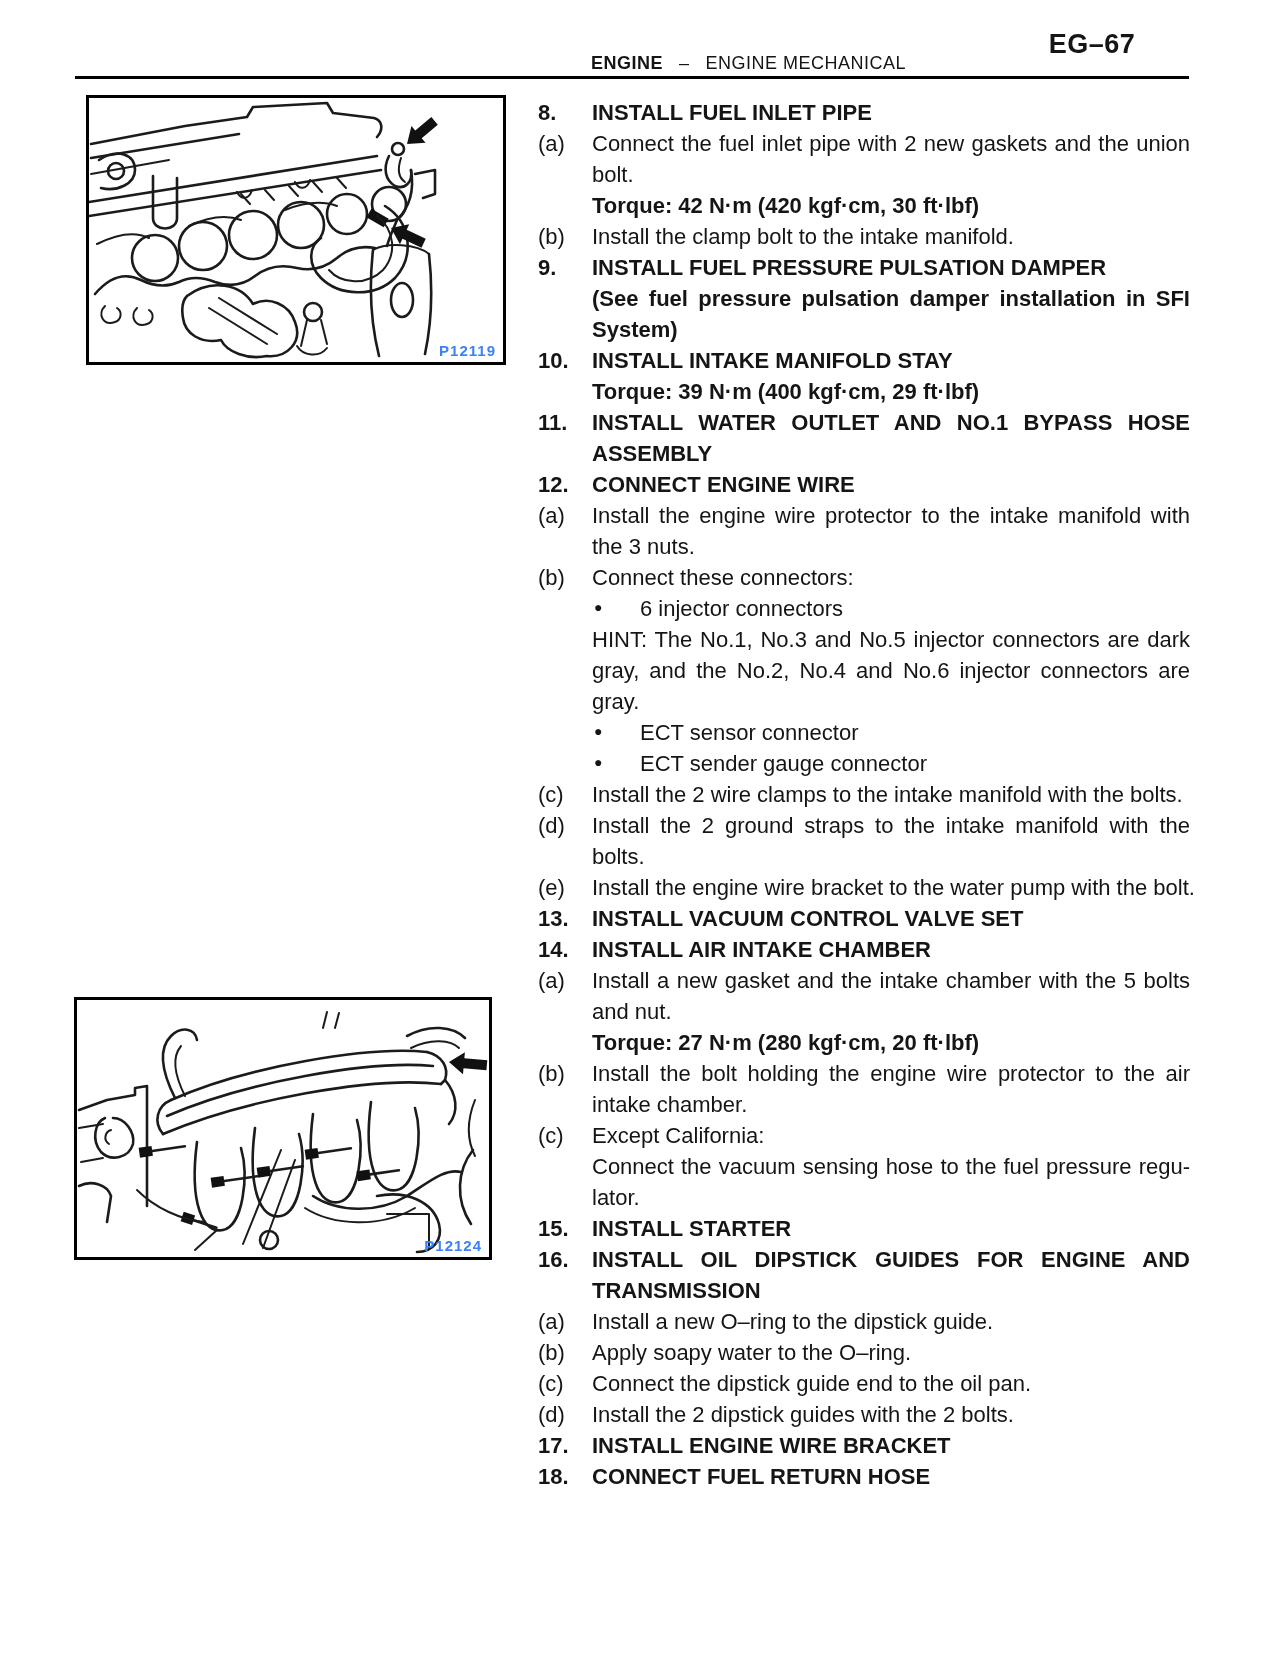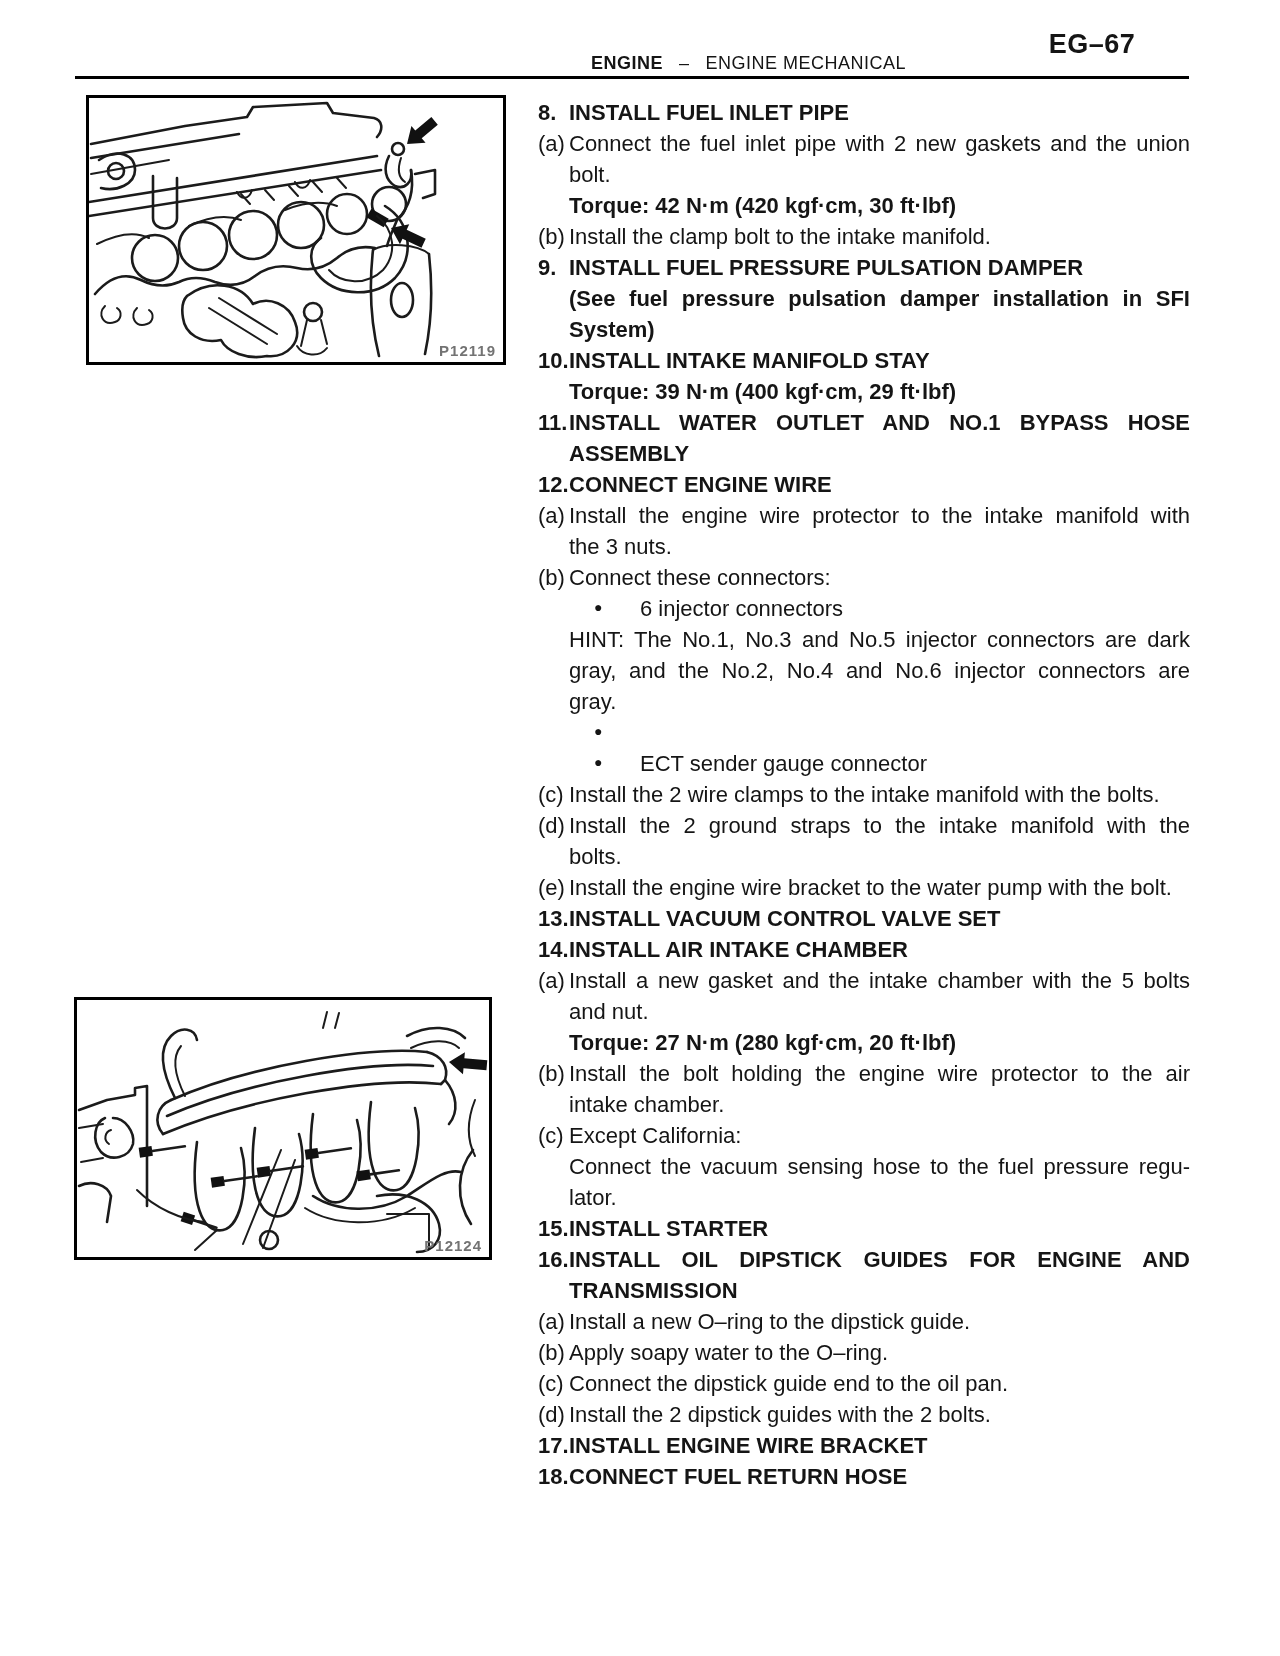--- a/index.html
+++ b/index.html
@@ -19,33 +19,33 @@
   .running-header .dash{margin-right:16px;}
   .header-rule{
     position:absolute;left:75px;top:76px;width:1114px;height:3px;background:#000;
   }
   .figure{
     position:absolute;border:3px solid #000;background:#fff;
   }
   .figure svg{position:absolute;left:0;top:0;width:100%;height:100%;}
   .fig-label{
     position:absolute;right:7px;bottom:3px;font-size:15px;font-weight:bold;
-    letter-spacing:1px;color:#737373;margin-left:6px;
+    letter-spacing:1px;color:#3b82f6;margin-left:6px;
   }
   #fig1{left:86px;top:95px;width:414px;height:264px;}
   #fig2{left:74px;top:997px;width:412px;height:257px;}
   .ln{stroke:#1b1b1b;stroke-width:2.6;fill:none;stroke-linecap:round;stroke-linejoin:round;}
   .thin{stroke-width:2;}
   .solid{fill:#111;stroke:none;}
   .steps{
     position:absolute;left:538px;top:97px;width:652px;font-size:22px;
   }
   .line{position:relative;height:31px;line-height:31px;white-space:nowrap;}
   .line .num{position:absolute;left:0;top:0;}
-  .line .txt{display:block;margin-left:31px;}
+  .line .txt{display:block;margin-left:54px;}
   .line.bold{font-weight:bold;}
   .line.justify .txt{text-align:justify;text-align-last:justify;white-space:normal;}
   .line .bullet-dot{position:absolute;left:56px;top:-1px;font-size:14px;}
   .line .btxt{margin-left:102px;}
 </style>
 </head>
 <body>
 
 <div class="page-number">EG–67</div>
 
@@ -252,20 +252,21 @@
       <span class="txt">HINT: The No.1, No.3 and No.5 injector connectors are dark</span>
     </div>
     <div class="line justify">
       <span class="txt">gray, and the No.2, No.4 and No.6 injector connectors are</span>
     </div>
     <div class="line">
       <span class="txt">gray.</span>
     </div>
     <div class="line">
       <span class="bullet-dot">●</span>
+      <span class="txt btxt">ECT sensor connector</span>
     </div>
     <div class="line">
       <span class="bullet-dot">●</span>
       <span class="txt btxt">ECT sender gauge connector</span>
     </div>
     <div class="line">
       <span class="num">(c)</span>
       <span class="txt">Install the 2 wire clamps to the intake manifold with the bolts.</span>
     </div>
     <div class="line justify">

